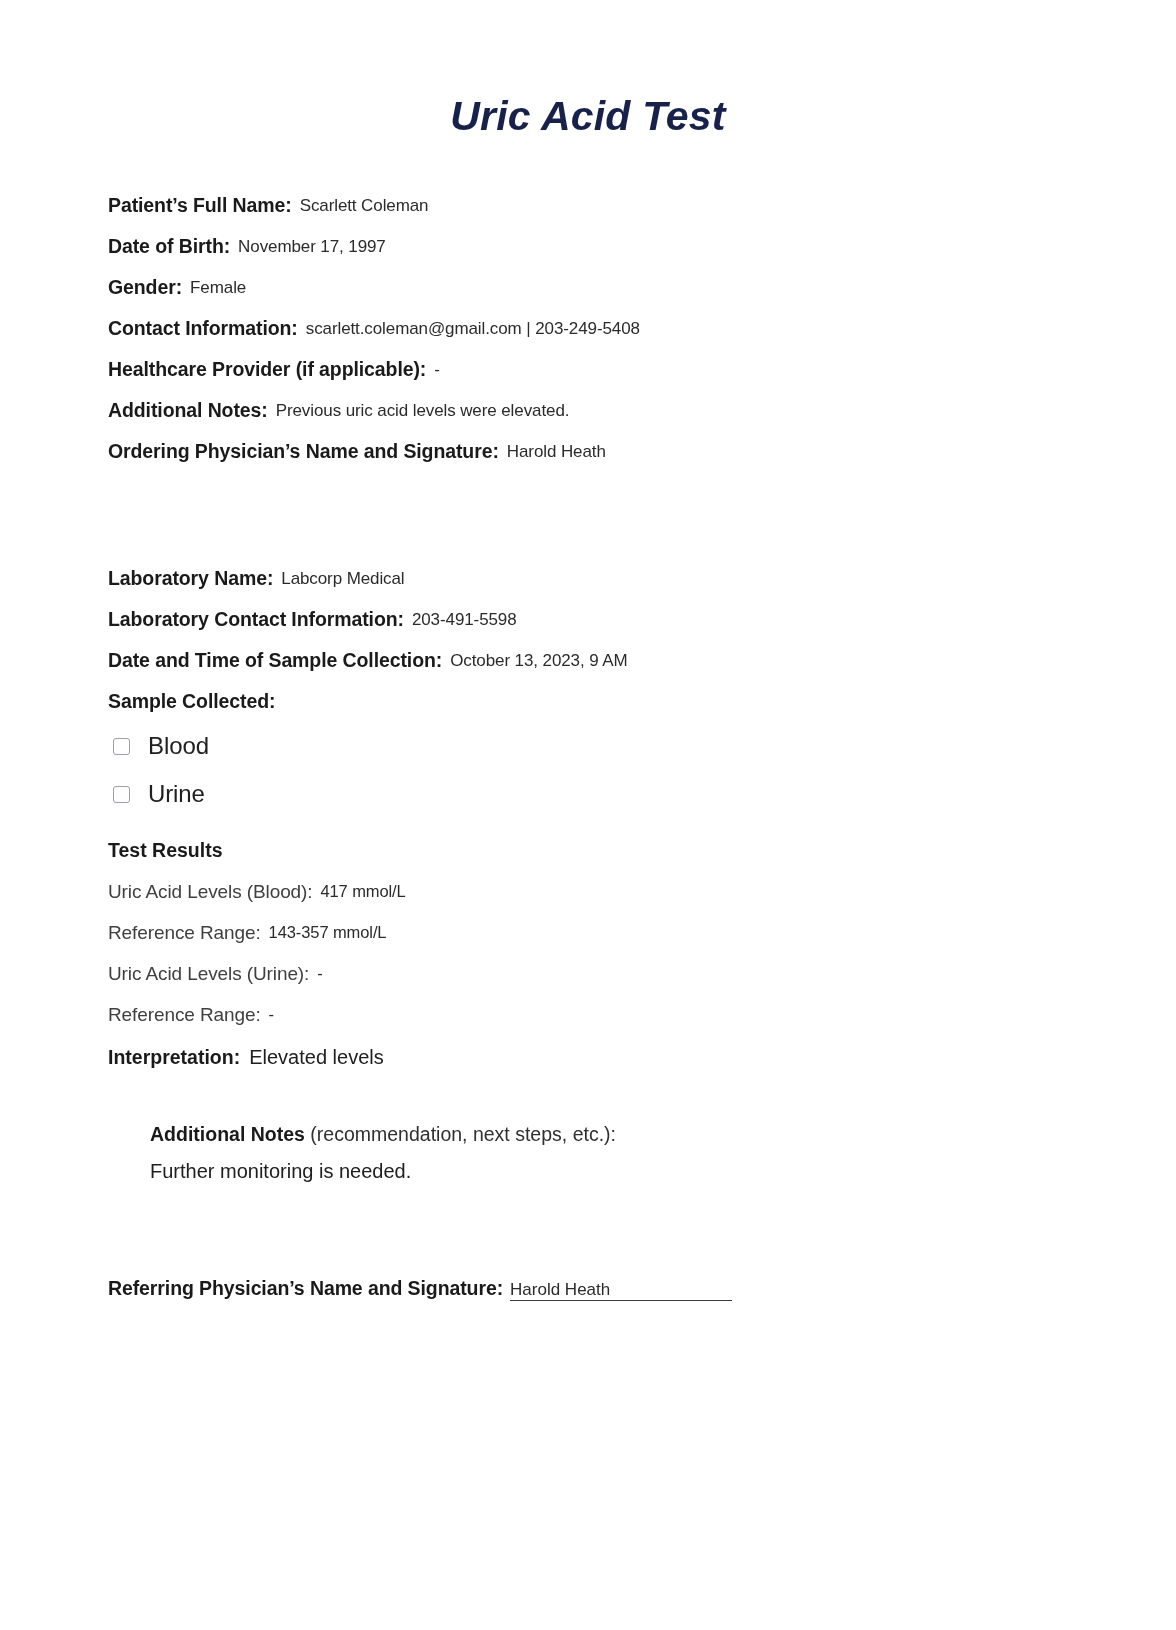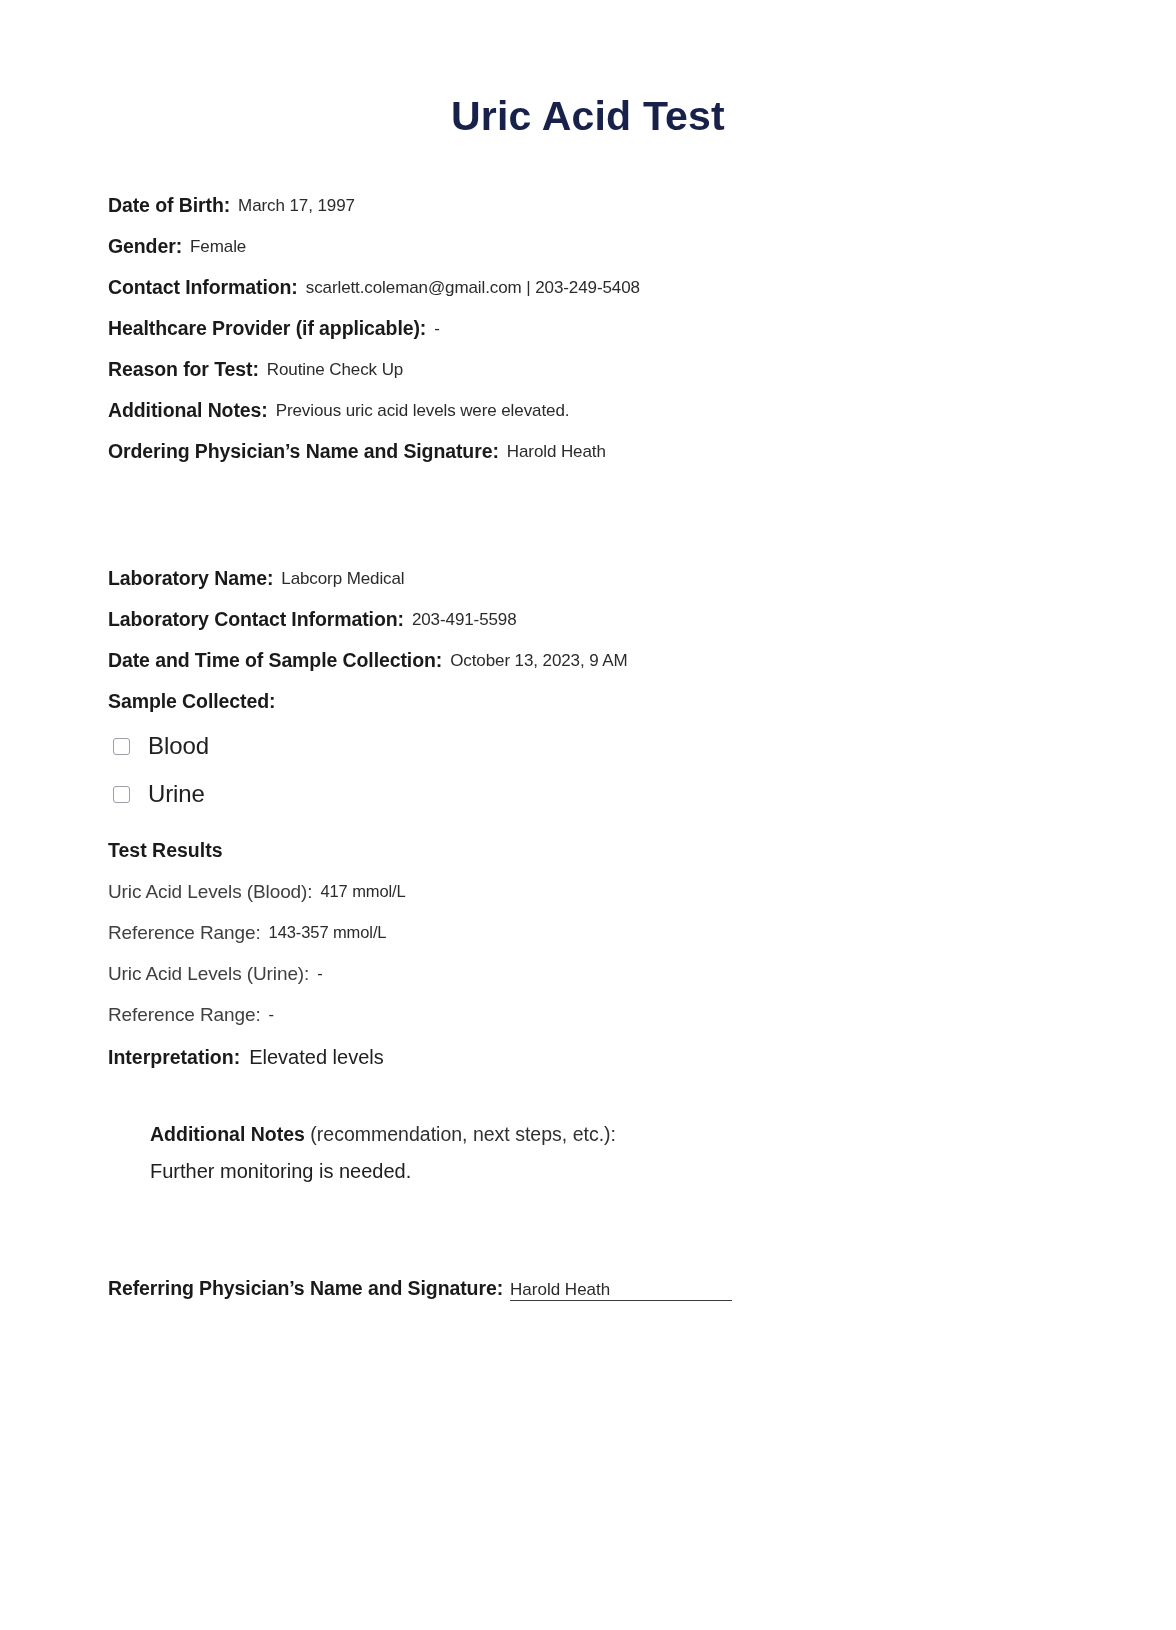--- a/index.html
+++ b/index.html
@@ -24,20 +24,21 @@
   }
   .doc-title {
     text-align: center;
     font-size: 41px;
     font-weight: bold;
     color: #18214a;
     letter-spacing: 0.2px;
     margin: 0;
     padding-top: 94px;
     line-height: 1.1;
+    font-style: italic;
   }
   .content {
     padding: 0 0 0 108px;
   }
   .field-row {
     margin-top: 0;
     margin-bottom: 0;
     padding: 0;
     line-height: 1.0;
     white-space: nowrap;
@@ -185,45 +186,45 @@
 <body>
 
 <div class="page">
 
   <h1 class="doc-title">Uric Acid Test</h1>
 
   <div class="content">
 
     <section class="block-patient">
 
+      <div class="field-row">
+        <span class="field-label">Patient’s Full Name:</span>
+        <span class="field-value">Scarlett Coleman</span>
+      </div>
 
       <div class="field-row">
         <span class="field-label">Date of Birth:</span>
-        <span class="field-value">March 17, 1997</span>
+        <span class="field-value">November 17, 1997</span>
       </div>
 
       <div class="field-row">
         <span class="field-label">Gender:</span>
         <span class="field-value">Female</span>
       </div>
 
       <div class="field-row">
         <span class="field-label">Contact Information:</span>
         <span class="field-value">scarlett.coleman@gmail.com | 203-249-5408</span>
       </div>
 
       <div class="field-row">
         <span class="field-label">Healthcare Provider (if applicable):</span>
         <span class="field-value">-</span>
       </div>
 
-      <div class="field-row">
-        <span class="field-label">Reason for Test:</span>
-        <span class="field-value">Routine Check Up</span>
-      </div>
 
       <div class="field-row">
         <span class="field-label">Additional Notes:</span>
         <span class="field-value">Previous uric acid levels were elevated.</span>
       </div>
 
       <div class="field-row">
         <span class="field-label">Ordering Physician’s Name and Signature:</span>
         <span class="field-value">Harold Heath</span>
       </div>

